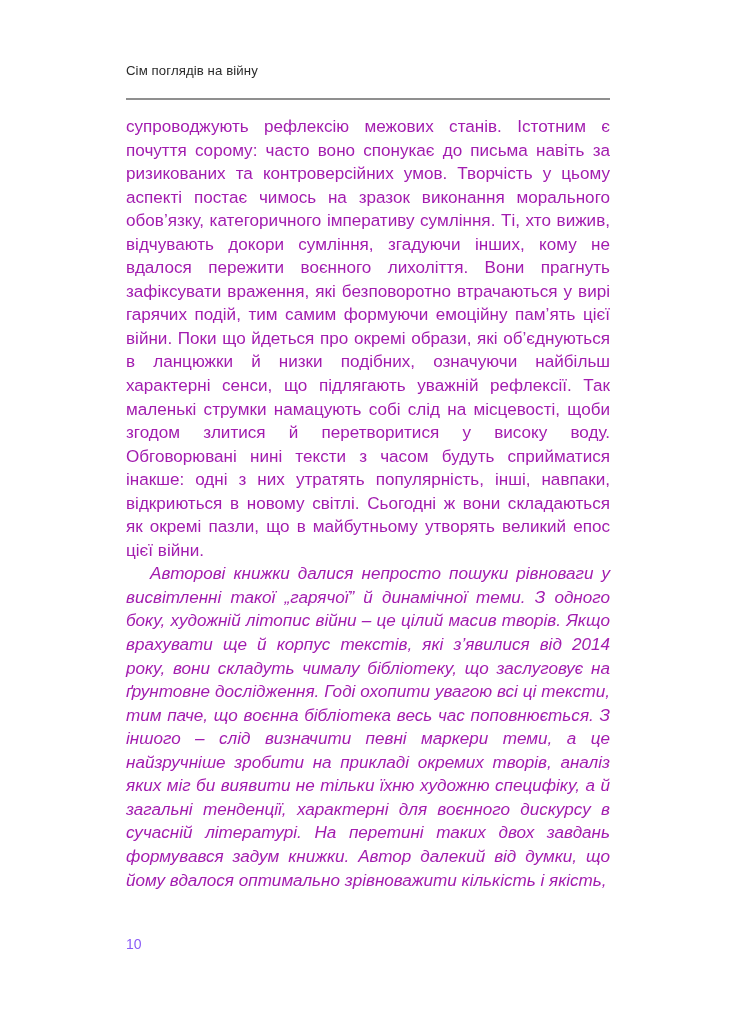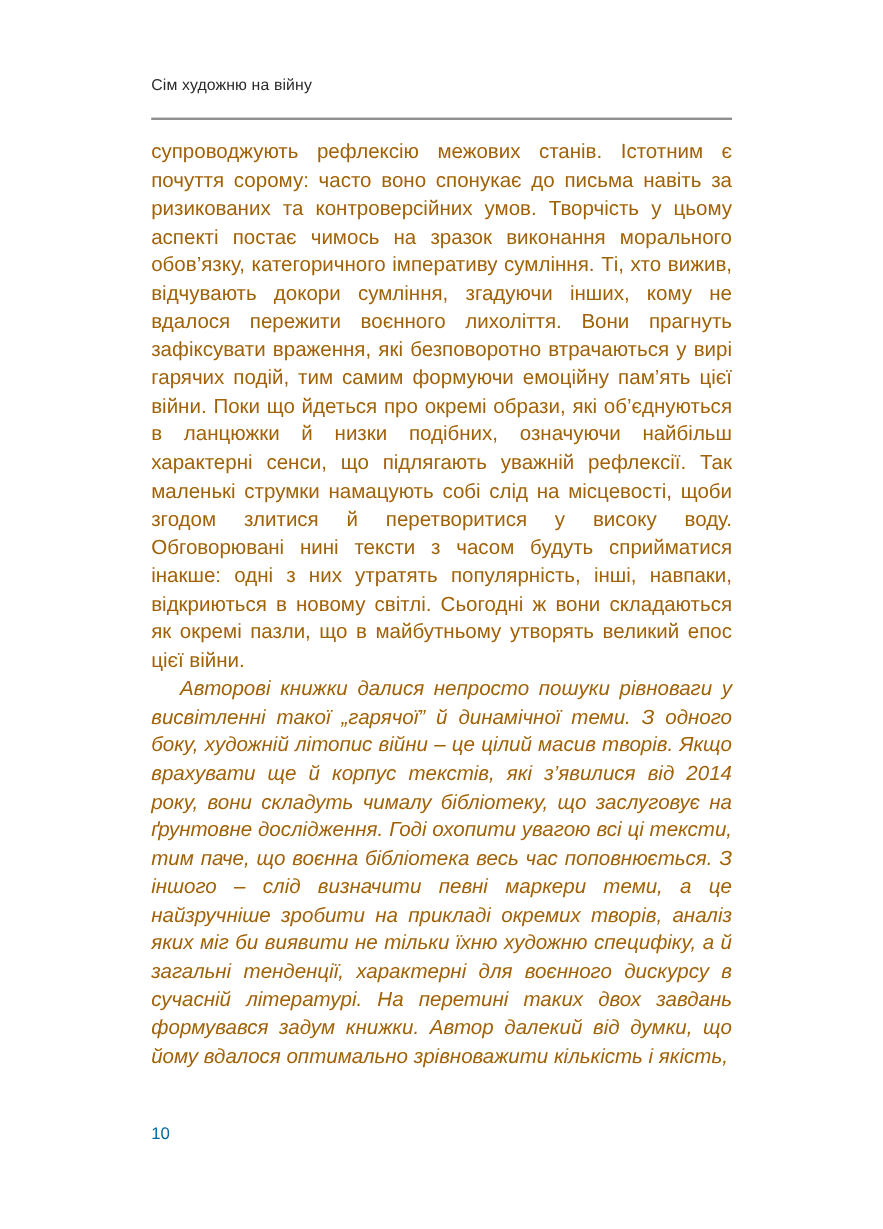--- a/index.html
+++ b/index.html
@@ -57,44 +57,44 @@
   }
 
   .para {
     margin: 0;
     font-size: 17.1px;
     line-height: 23.55px;
     text-align: justify;
     text-justify: inter-word;
     hyphens: manual;
     word-spacing: 0px;
-    color: #a16207;
+    color: #a21caf;
   }
 
   .para.indent {
     text-indent: 24px;
     font-style: italic;
   }
 
   
   .folio {
     position: absolute;
     left: 126px;
     top: 935px;
     font-size: 14px;
     line-height: 18px;
-    color: #0369a1;
+    color: #8b5cf6;
   }
 </style>
 </head>
 <body>
 
 <div class="page">
 
-  <div class="running-head">Сім художню на війну</div>
+  <div class="running-head">Сім поглядів на війну</div>
 
   <div class="head-rule"></div>
 
   <div class="textblock">
     <p class="para">супроводжують рефлексію межових станів. Істотним є почуття сорому: часто воно спонукає до письма навіть за ризикованих та контроверсійних умов. Творчість у цьому аспекті постає чимось на зразок виконання морального обов’язку, категоричного імперативу сумління. Ті, хто вижив, відчувають докори сумління, згадуючи інших, кому не вдалося пережити воєнного лихоліття. Вони прагнуть зафіксувати враження, які безповоротно втрачаються у вирі гарячих подій, тим самим формуючи емоційну пам’ять цієї війни. Поки що йдеться про окремі образи, які об’єднуються в ланцюжки й низки подібних, означуючи найбільш характерні сенси, що підлягають уважній рефлексії. Так маленькі струмки намацують собі слід на місцевості, щоби згодом злитися й перетворитися у високу воду. Обговорювані нині тексти з часом будуть сприйматися інакше: одні з них утратять популярність, інші, навпаки, відкриються в новому світлі. Сьогодні ж вони складаються як окремі пазли, що в майбутньому утворять великий епос цієї війни.</p>
     <p class="para indent">Авторові книжки далися непросто пошуки рівноваги у висвітленні такої „гарячої” й динамічної теми. З одного боку, художній літопис війни – це цілий масив творів. Якщо врахувати ще й корпус текстів, які з’явилися від 2014 року, вони складуть чималу бібліотеку, що заслуговує на ґрунтовне дослідження. Годі охопити увагою всі ці тексти, тим паче, що воєнна бібліотека весь час поповнюється. З іншого – слід визначити певні маркери теми, а це найзручніше зробити на прикладі окремих творів, аналіз яких міг би виявити не тільки їхню художню специфіку, а й загальні тенденції, характерні для воєнного дискурсу в сучасній літературі. На перетині таких двох завдань формувався задум книжки. Автор далекий від думки, що йому вдалося оптимально зрівноважити кількість і якість,</p>
   </div>
 
   <div class="folio">10</div>
 

